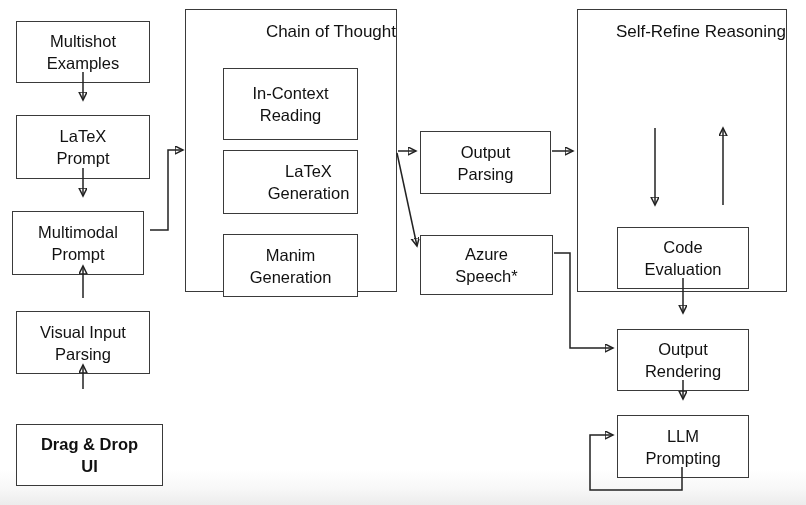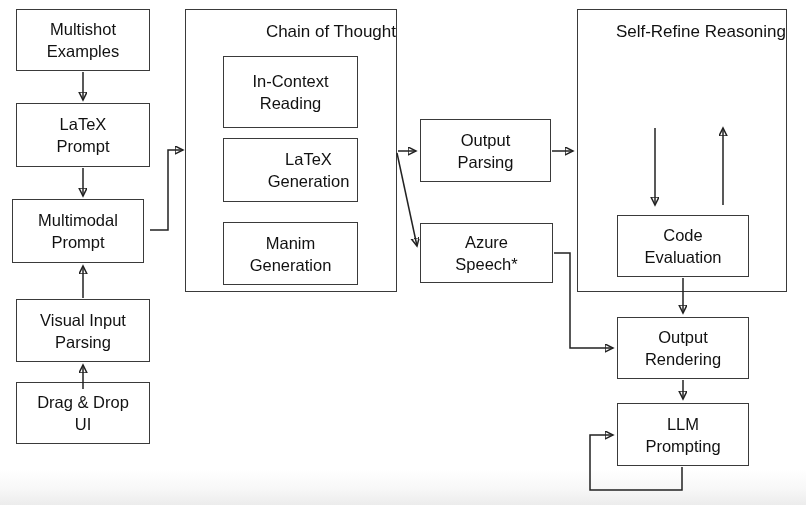--- a/index.html
+++ b/index.html
@@ -22,20 +22,21 @@
     background: #ffffff;
     border: 1.5px solid #3a3a3a;
     display: flex;
     align-items: center;
     justify-content: center;
     text-align: center;
     font-size: 16.5px;
     line-height: 22px;
     white-space: pre-line;
     z-index: 2;
+    margin-top: 12px;
   }
   .container-box {
     position: absolute;
     box-sizing: border-box;
     background: #ffffff;
     border: 1.5px solid #3a3a3a;
     z-index: 1;
   }
   .container-title {
     position: absolute;
@@ -96,21 +97,21 @@
   <div class="node" style="left:12px; top:199px; width:132px; height:64px;">
     <span>Multimodal
 Prompt</span>
   </div>
 
   <div class="node" style="left:16px; top:299px; width:134px; height:63px;">
     <span>Visual Input
 Parsing</span>
   </div>
 
-  <div class="node" style="left:16px; top:382px; width:134px; height:62px;">
+  <div class="node" style="left:16px; top:412px; width:147px; height:62px;font-weight:bold;">
     <span>Drag &amp; Drop
 UI</span>
   </div>
 
   <div class="node" style="left:223px; top:56px; width:135px; height:72px;">
     <span>In-Context
 Reading</span>
   </div>
 
   <div class="node" style="left:223px; top:138px; width:135px; height:64px;padding-left:36px;">

